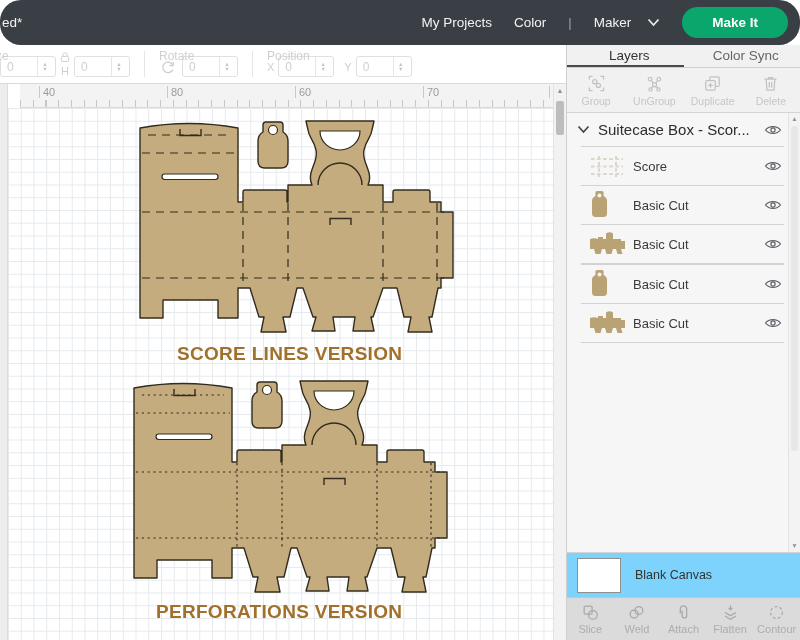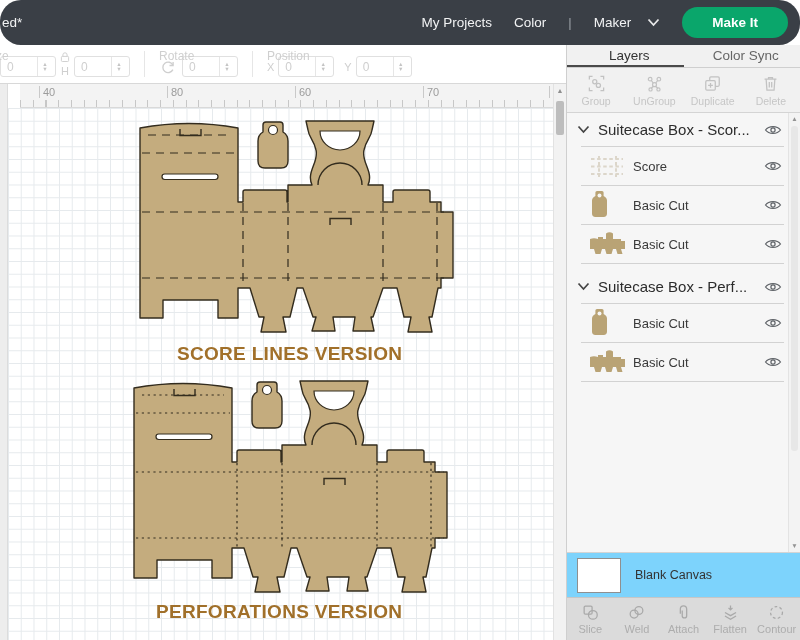--- a/index.html
+++ b/index.html
@@ -317,32 +317,20 @@
         <span class="llabel">Basic Cut</span>
         <svg class="eye" viewBox="0 0 24 16">
             <g fill="none" stroke="currentColor" stroke-width="1.6">
               <path d="M2,8 C6.5,2 17.5,2 22,8 C17.5,14 6.5,14 2,8 Z"></path>
               <circle cx="12" cy="8" r="2.8"></circle>
             </g>
           </svg>
       </div>
       <div class="sep"></div>
 
-      <div class="lg-header" style="margin-top:6px;">
-        <svg class="chev" viewBox="0 0 13 9">
-            <path d="M1.5 1.5 L6.5 7 L11.5 1.5" fill="none" stroke="#444" stroke-width="1.7"></path>
-          </svg>
-        <span class="lg-title">Suitecase Box - Perf...</span>
-        <svg class="eye" viewBox="0 0 24 16">
-            <g fill="none" stroke="currentColor" stroke-width="1.6">
-              <path d="M2,8 C6.5,2 17.5,2 22,8 C17.5,14 6.5,14 2,8 Z"></path>
-              <circle cx="12" cy="8" r="2.8"></circle>
-            </g>
-          </svg>
-      </div>
       <div class="sep"></div>
 
       <div class="lrow">
         <span class="thumbbox">
           <svg width="21" height="30" viewBox="0 0 21 30">
               <path d="M8,1 h5 q1.6,0 1.6,1.6 v3.4 q3.4,1.6 3.4,4.6 v13 q0,3.4 -3.4,3.4 h-8.2 q-3.4,0 -3.4,-3.4 v-13 q0,-3 3.4,-4.6 v-3.4 q0,-1.6 1.6,-1.6 z" fill="#b9a375"></path>
               <circle cx="10.5" cy="5.5" r="2" fill="#f6f6f6"></circle>
             </svg>
         </span>
         <span class="llabel">Basic Cut</span>

